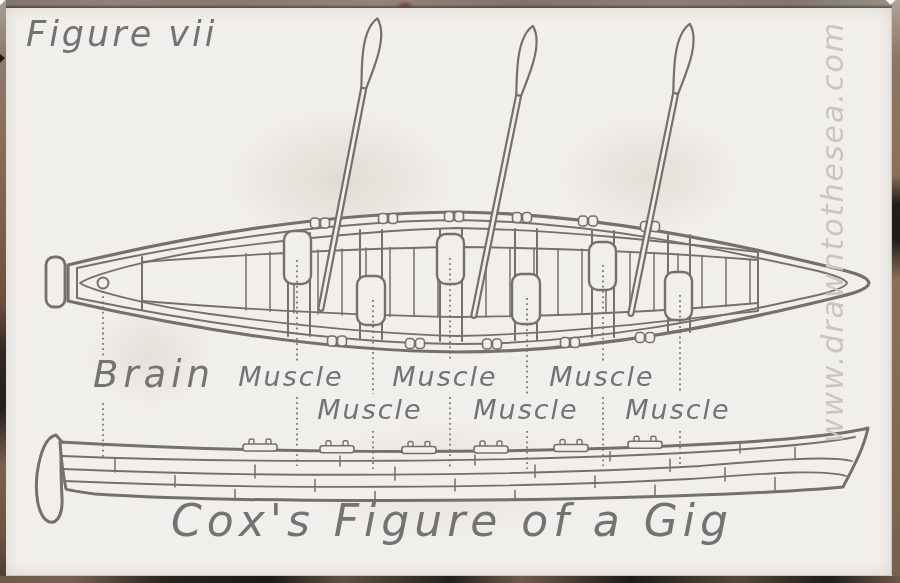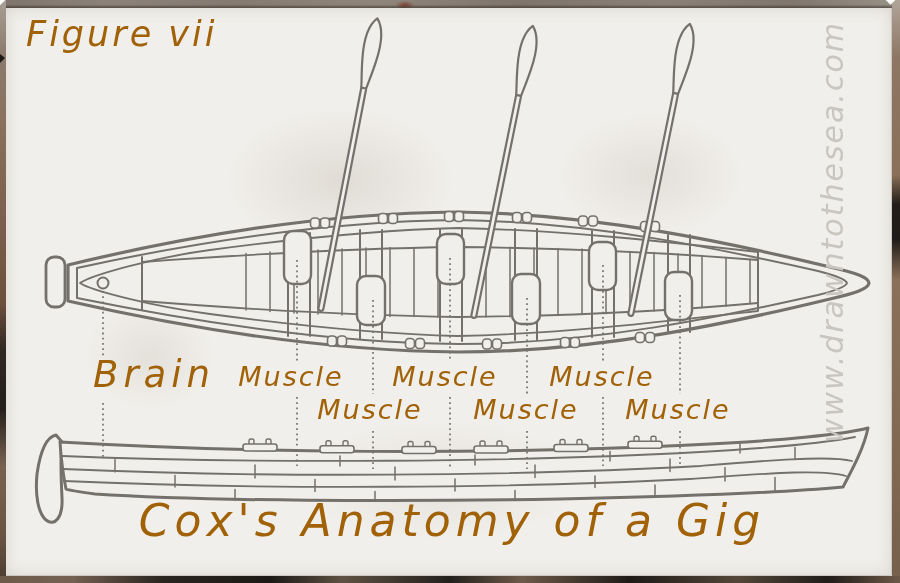--- a/index.html
+++ b/index.html
@@ -27,21 +27,21 @@
   #edge-mark{position:absolute;left:0;top:54px;width:5px;height:9px;background:#1d1a17;
     clip-path:polygon(0 0,100% 45%,0 100%);}
   
   #paper{position:absolute;left:5px;top:7px;width:887px;height:569px;
     background:#f1efeb;border-radius:2px;
     box-shadow: inset 0 0 0 1px #ccc7c0, inset 0 0 16px rgba(125,115,103,.22);}
   .stain{position:absolute;border-radius:50%;pointer-events:none;}
   
   #drawing{position:absolute;left:0;top:0;width:900px;height:583px;}
   
-  .lbl{position:absolute;font-style:italic;color:#a16207;white-space:nowrap;line-height:1.05;}
+  .lbl{position:absolute;font-style:italic;color:#737373;white-space:nowrap;line-height:1.05;}
   #figure-label{left:26px;top:16px;font-size:35px;letter-spacing:3px;}
   #brain-label{left:57px;top:356px;font-size:37px;letter-spacing:5px;margin-left:36px;}
   .muscle{font-size:27px;letter-spacing:2px;transform:translateX(-50%);}
   #muscle-0{left:291px;top:363px;}
   #muscle-1{left:445px;top:363px;}
   #muscle-2{left:602px;top:363px;}
   #muscle-3{left:370px;top:396px;}
   #muscle-4{left:526px;top:396px;}
   #muscle-5{left:678px;top:396px;}
   #main-title{left:452px;top:498px;font-size:44px;letter-spacing:5px;transform:translateX(-50%);}
@@ -161,21 +161,21 @@
   </svg>
 
   <div id="figure-label" class="lbl">Figure vii</div>
   <div id="brain-label" class="lbl">Brain</div>
   <div id="muscle-0" class="lbl muscle">Muscle</div>
   <div id="muscle-1" class="lbl muscle">Muscle</div>
   <div id="muscle-2" class="lbl muscle">Muscle</div>
   <div id="muscle-3" class="lbl muscle">Muscle</div>
   <div id="muscle-4" class="lbl muscle">Muscle</div>
   <div id="muscle-5" class="lbl muscle">Muscle</div>
-  <div id="main-title" class="lbl">Cox's Anatomy of a Gig</div>
+  <div id="main-title" class="lbl">Cox's Figure of a Gig</div>
   <div id="watermark" class="lbl">www.drawntothesea.com</div>
 
   <div id="frame-top" class="frame-strip"></div>
   <div id="frame-left" class="frame-strip"></div>
   <div id="frame-right" class="frame-strip"></div>
   <div id="frame-bottom" class="frame-strip"></div>
   <div id="notch-tl" class="corner-notch"></div>
   <div id="notch-tr" class="corner-notch"></div>
   <div id="edge-mark"></div>
 

